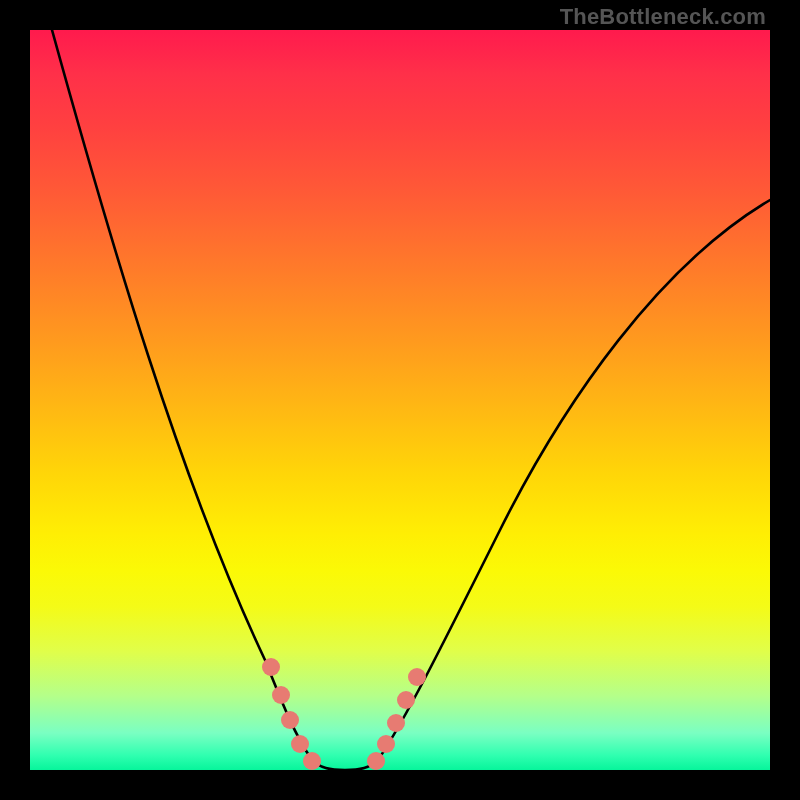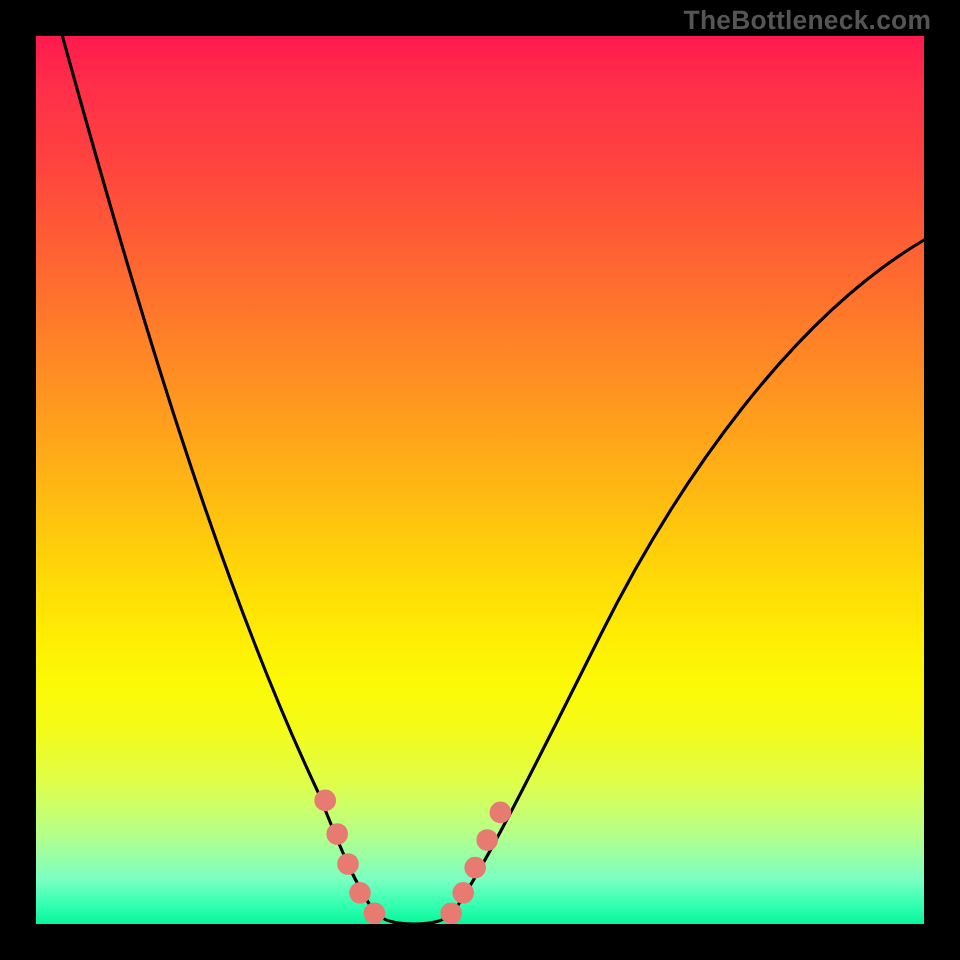--- a/index.html
+++ b/index.html
@@ -40,21 +40,21 @@
       #e0fe4a 84%,
       #b4ff8a 90%,
       #7affc2 95%,
       #30ffb0 98%,
       #07f59b 100%
     );
   }
   .watermark {
     position: absolute;
     top: 4px;
-    right: 24px;
+    right: 34px;
     color: #555;
     font-size: 22px;
     font-weight: 600;
     letter-spacing: 0.2px;
     user-select: none;
   }
   svg.curve {
     position: absolute;
     top: 0;
     left: 0;

